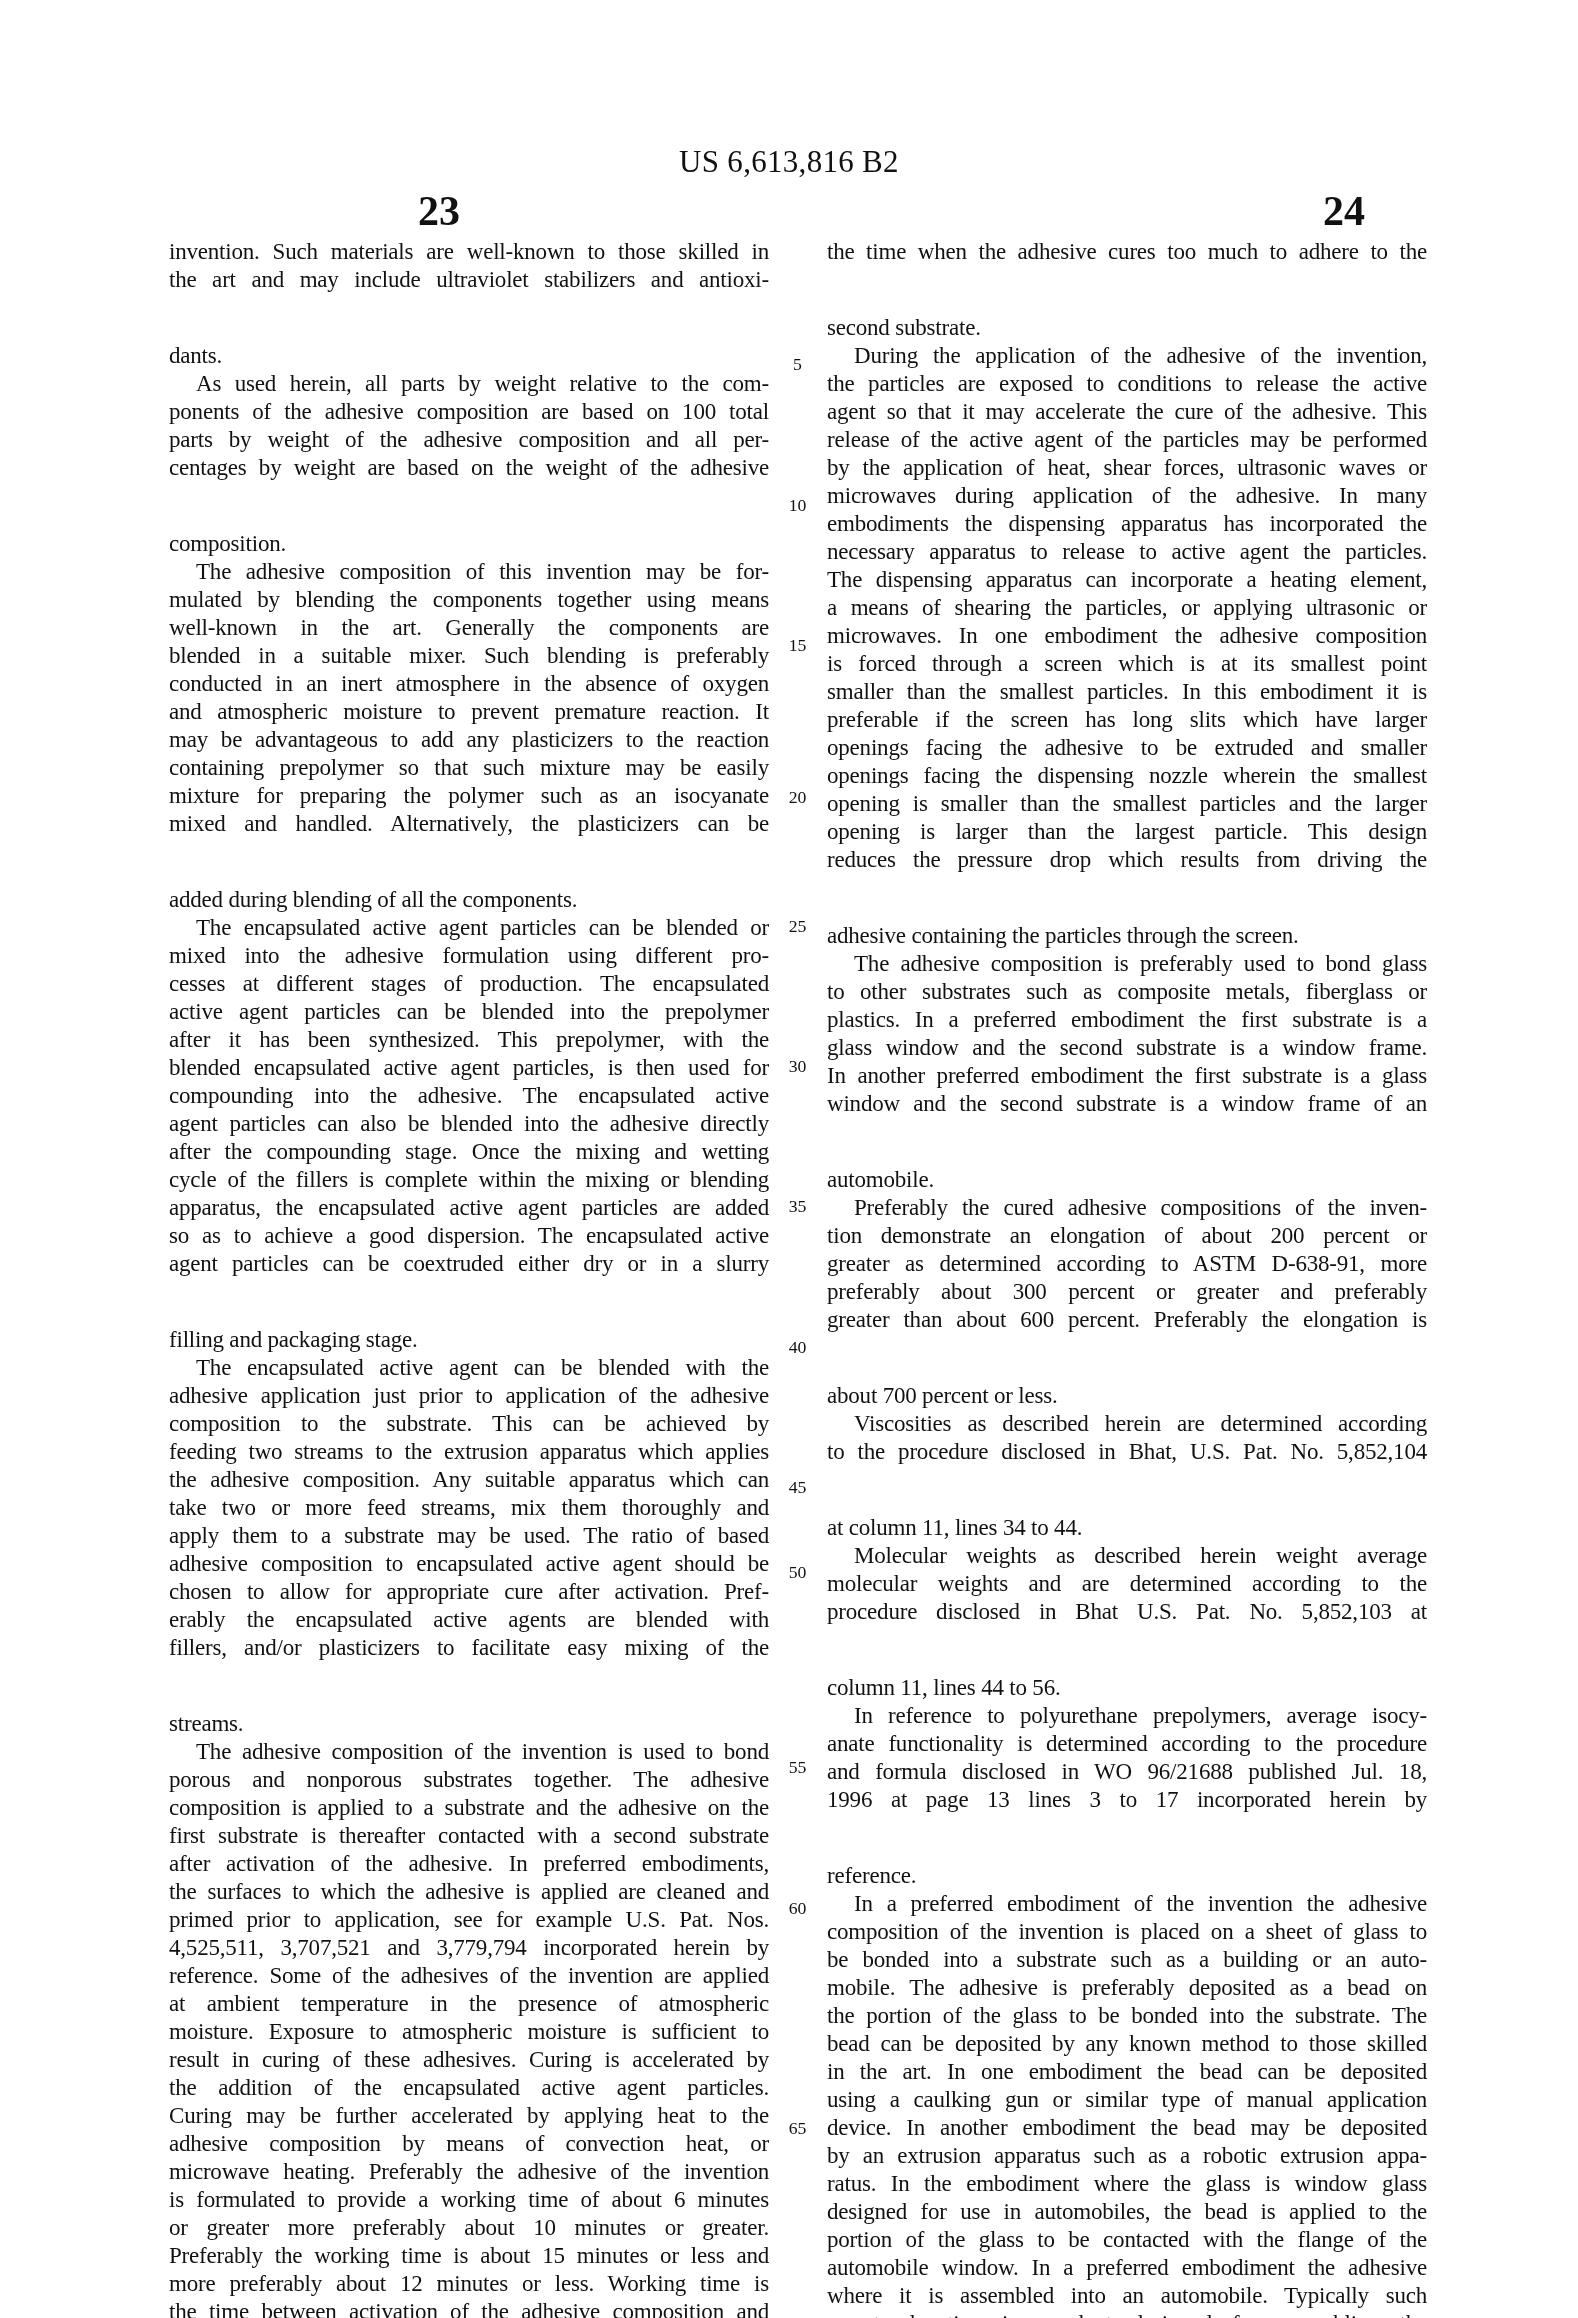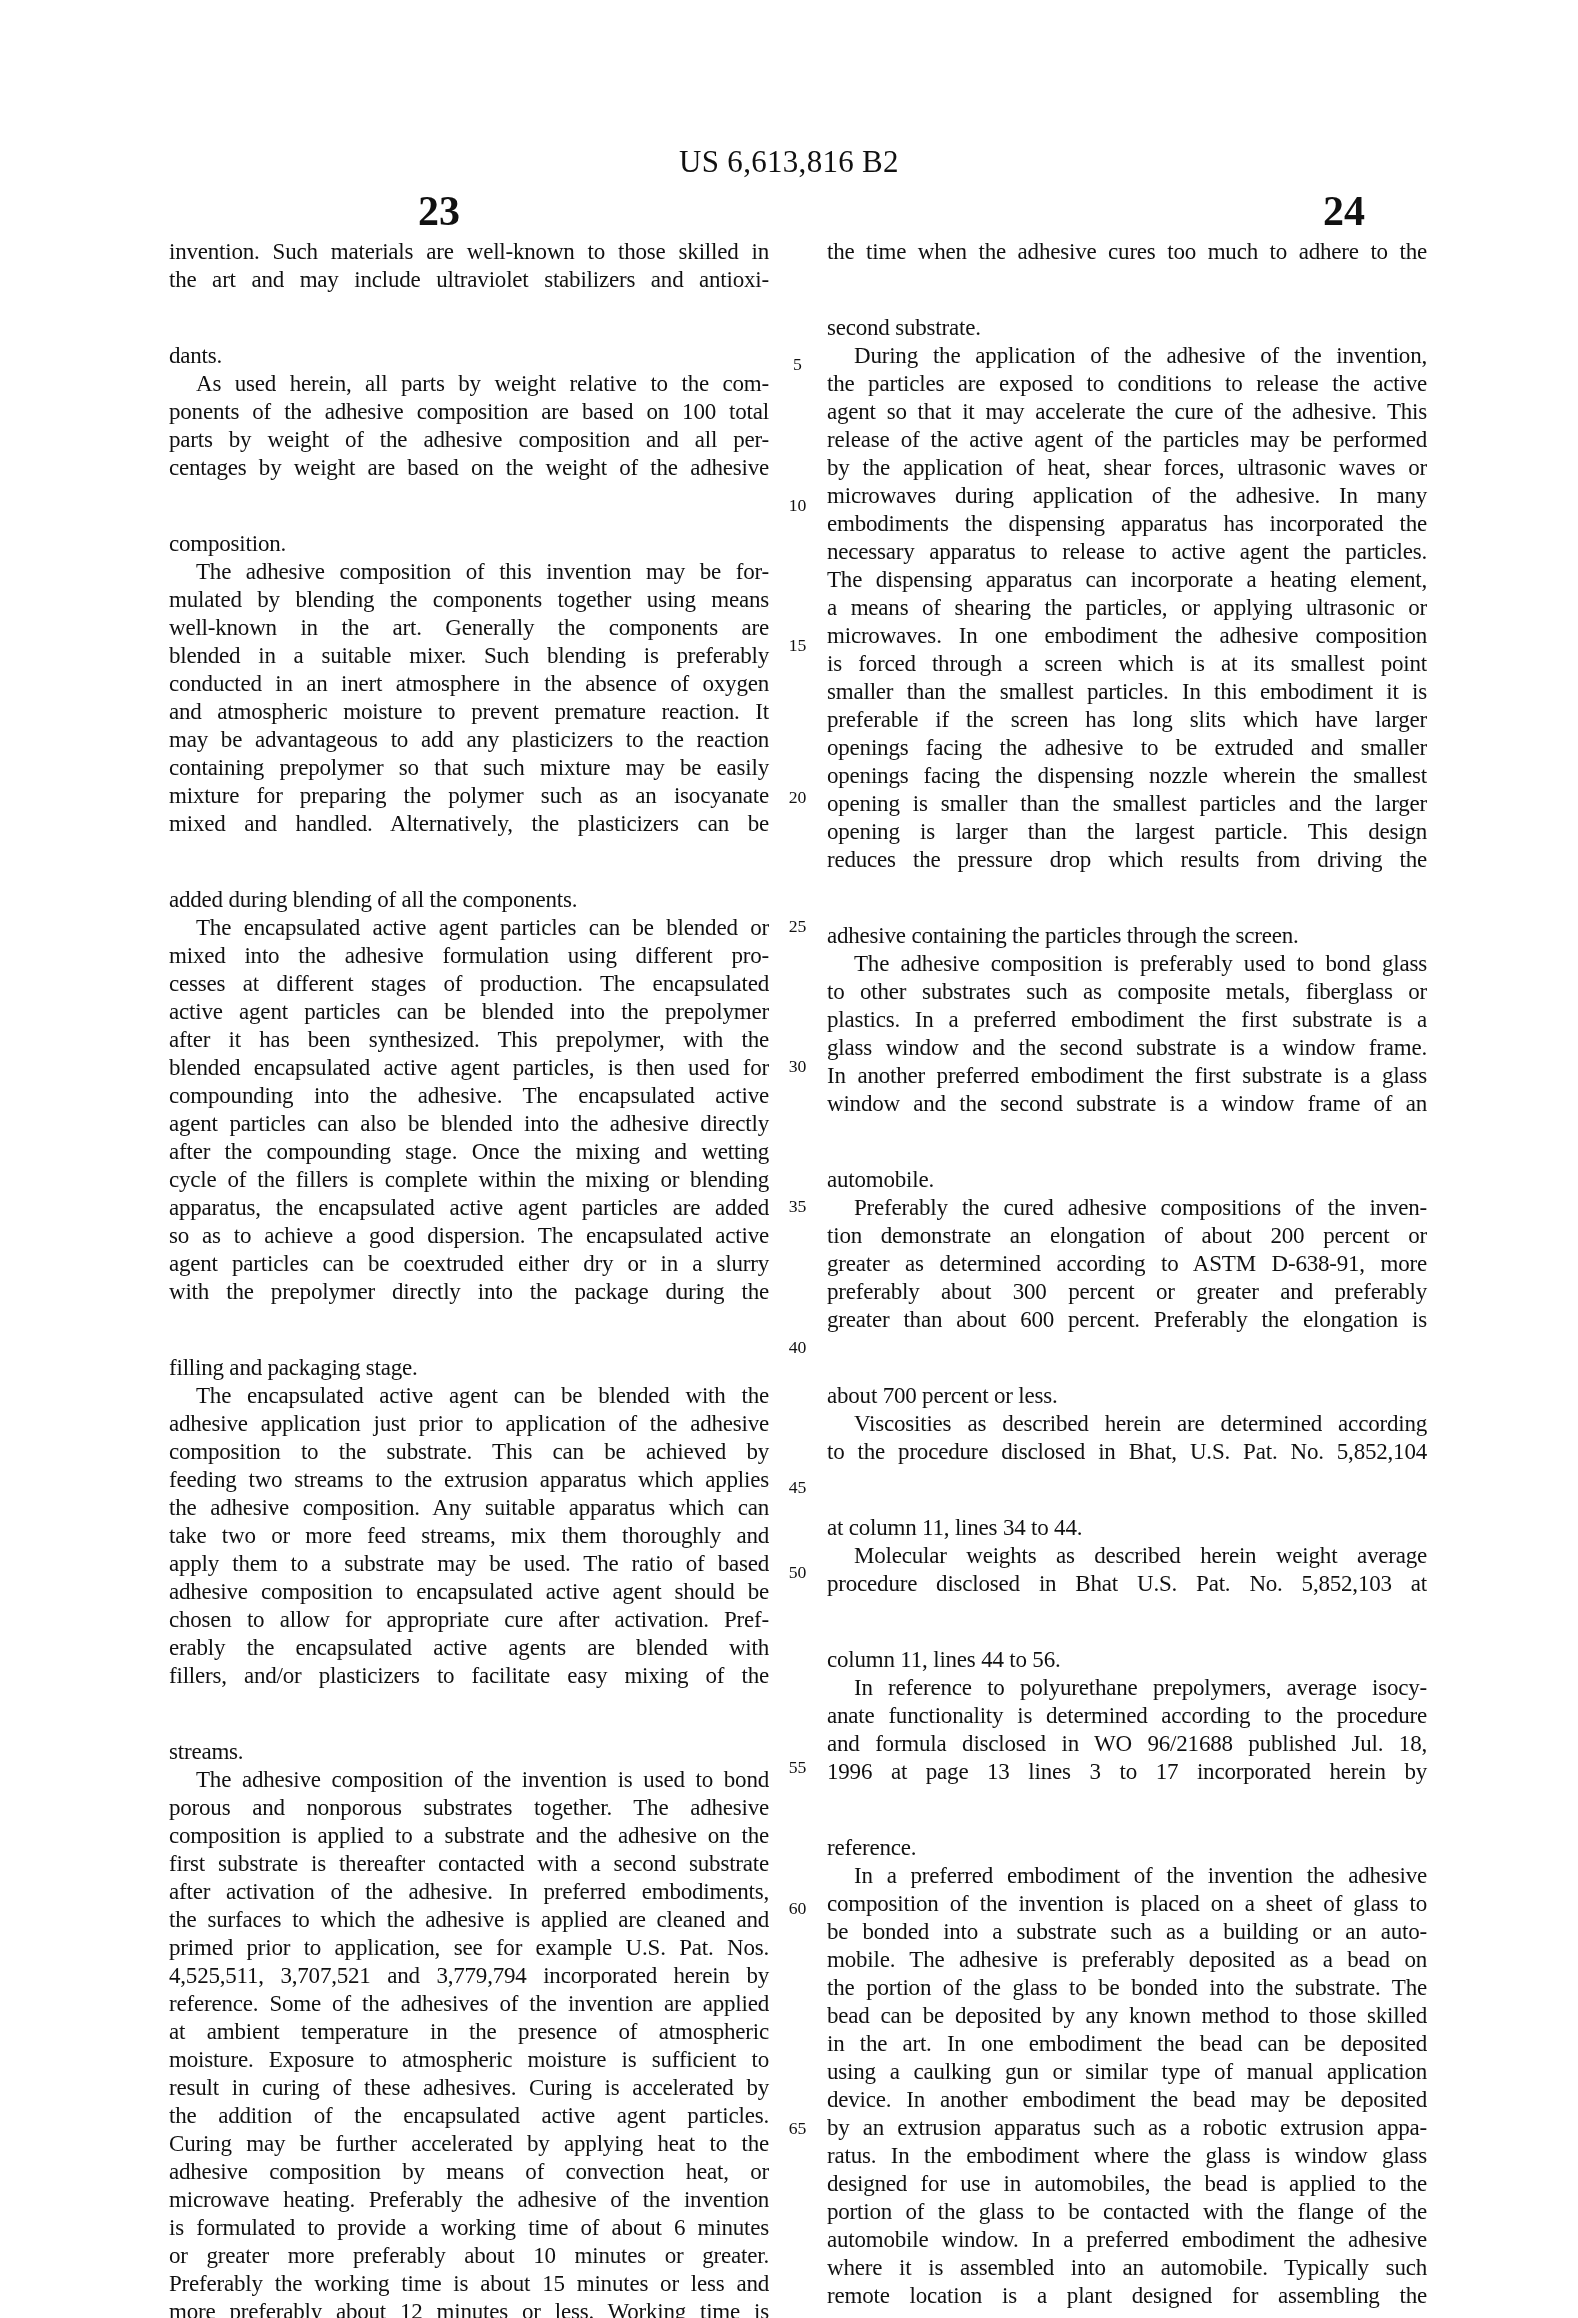--- a/index.html
+++ b/index.html
@@ -54,21 +54,20 @@
     <div class="line">active agent particles can be blended into the prepolymer</div>
     <div class="line">after it has been synthesized. This prepolymer, with the</div>
     <div class="line">blended encapsulated active agent particles, is then used for</div>
     <div class="line">compounding into the adhesive. The encapsulated active</div>
     <div class="line">agent particles can also be blended into the adhesive directly</div>
     <div class="line">after the compounding stage. Once the mixing and wetting</div>
     <div class="line">cycle of the fillers is complete within the mixing or blending</div>
     <div class="line">apparatus, the encapsulated active agent particles are added</div>
     <div class="line">so as to achieve a good dispersion. The encapsulated active</div>
     <div class="line">agent particles can be coextruded either dry or in a slurry</div>
-    <div class="line">with the prepolymer directly into the package during the</div>
     <div class="line last">filling and packaging stage.</div>
     <div class="line indent">The encapsulated active agent can be blended with the</div>
     <div class="line">adhesive application just prior to application of the adhesive</div>
     <div class="line">composition to the substrate. This can be achieved by</div>
     <div class="line">feeding two streams to the extrusion apparatus which applies</div>
     <div class="line">the adhesive composition. Any suitable apparatus which can</div>
     <div class="line">take two or more feed streams, mix them thoroughly and</div>
     <div class="line">apply them to a substrate may be used. The ratio of based</div>
     <div class="line">adhesive composition to encapsulated active agent should be</div>
     <div class="line">chosen to allow for appropriate cure after activation. Pref-</div>
@@ -145,20 +144,21 @@
     <div class="line indent">Preferably the cured adhesive compositions of the inven-</div>
     <div class="line">tion demonstrate an elongation of about 200 percent or</div>
     <div class="line">greater as determined according to ASTM D-638-91, more</div>
     <div class="line">preferably about 300 percent or greater and preferably</div>
     <div class="line">greater than about 600 percent. Preferably the elongation is</div>
     <div class="line last">about 700 percent or less.</div>
     <div class="line indent">Viscosities as described herein are determined according</div>
     <div class="line">to the procedure disclosed in Bhat, U.S. Pat. No. 5,852,104</div>
     <div class="line last">at column 11, lines 34 to 44.</div>
     <div class="line indent">Molecular weights as described herein weight average</div>
+    <div class="line">molecular weights and are determined according to the</div>
     <div class="line">procedure disclosed in Bhat U.S. Pat. No. 5,852,103 at</div>
     <div class="line last">column 11, lines 44 to 56.</div>
     <div class="line indent">In reference to polyurethane prepolymers, average isocy-</div>
     <div class="line">anate functionality is determined according to the procedure</div>
     <div class="line">and formula disclosed in WO 96/21688 published Jul. 18,</div>
     <div class="line">1996 at page 13 lines 3 to 17 incorporated herein by</div>
     <div class="line last">reference.</div>
     <div class="line indent">In a preferred embodiment of the invention the adhesive</div>
     <div class="line">composition of the invention is placed on a sheet of glass to</div>
     <div class="line">be bonded into a substrate such as a building or an auto-</div>

